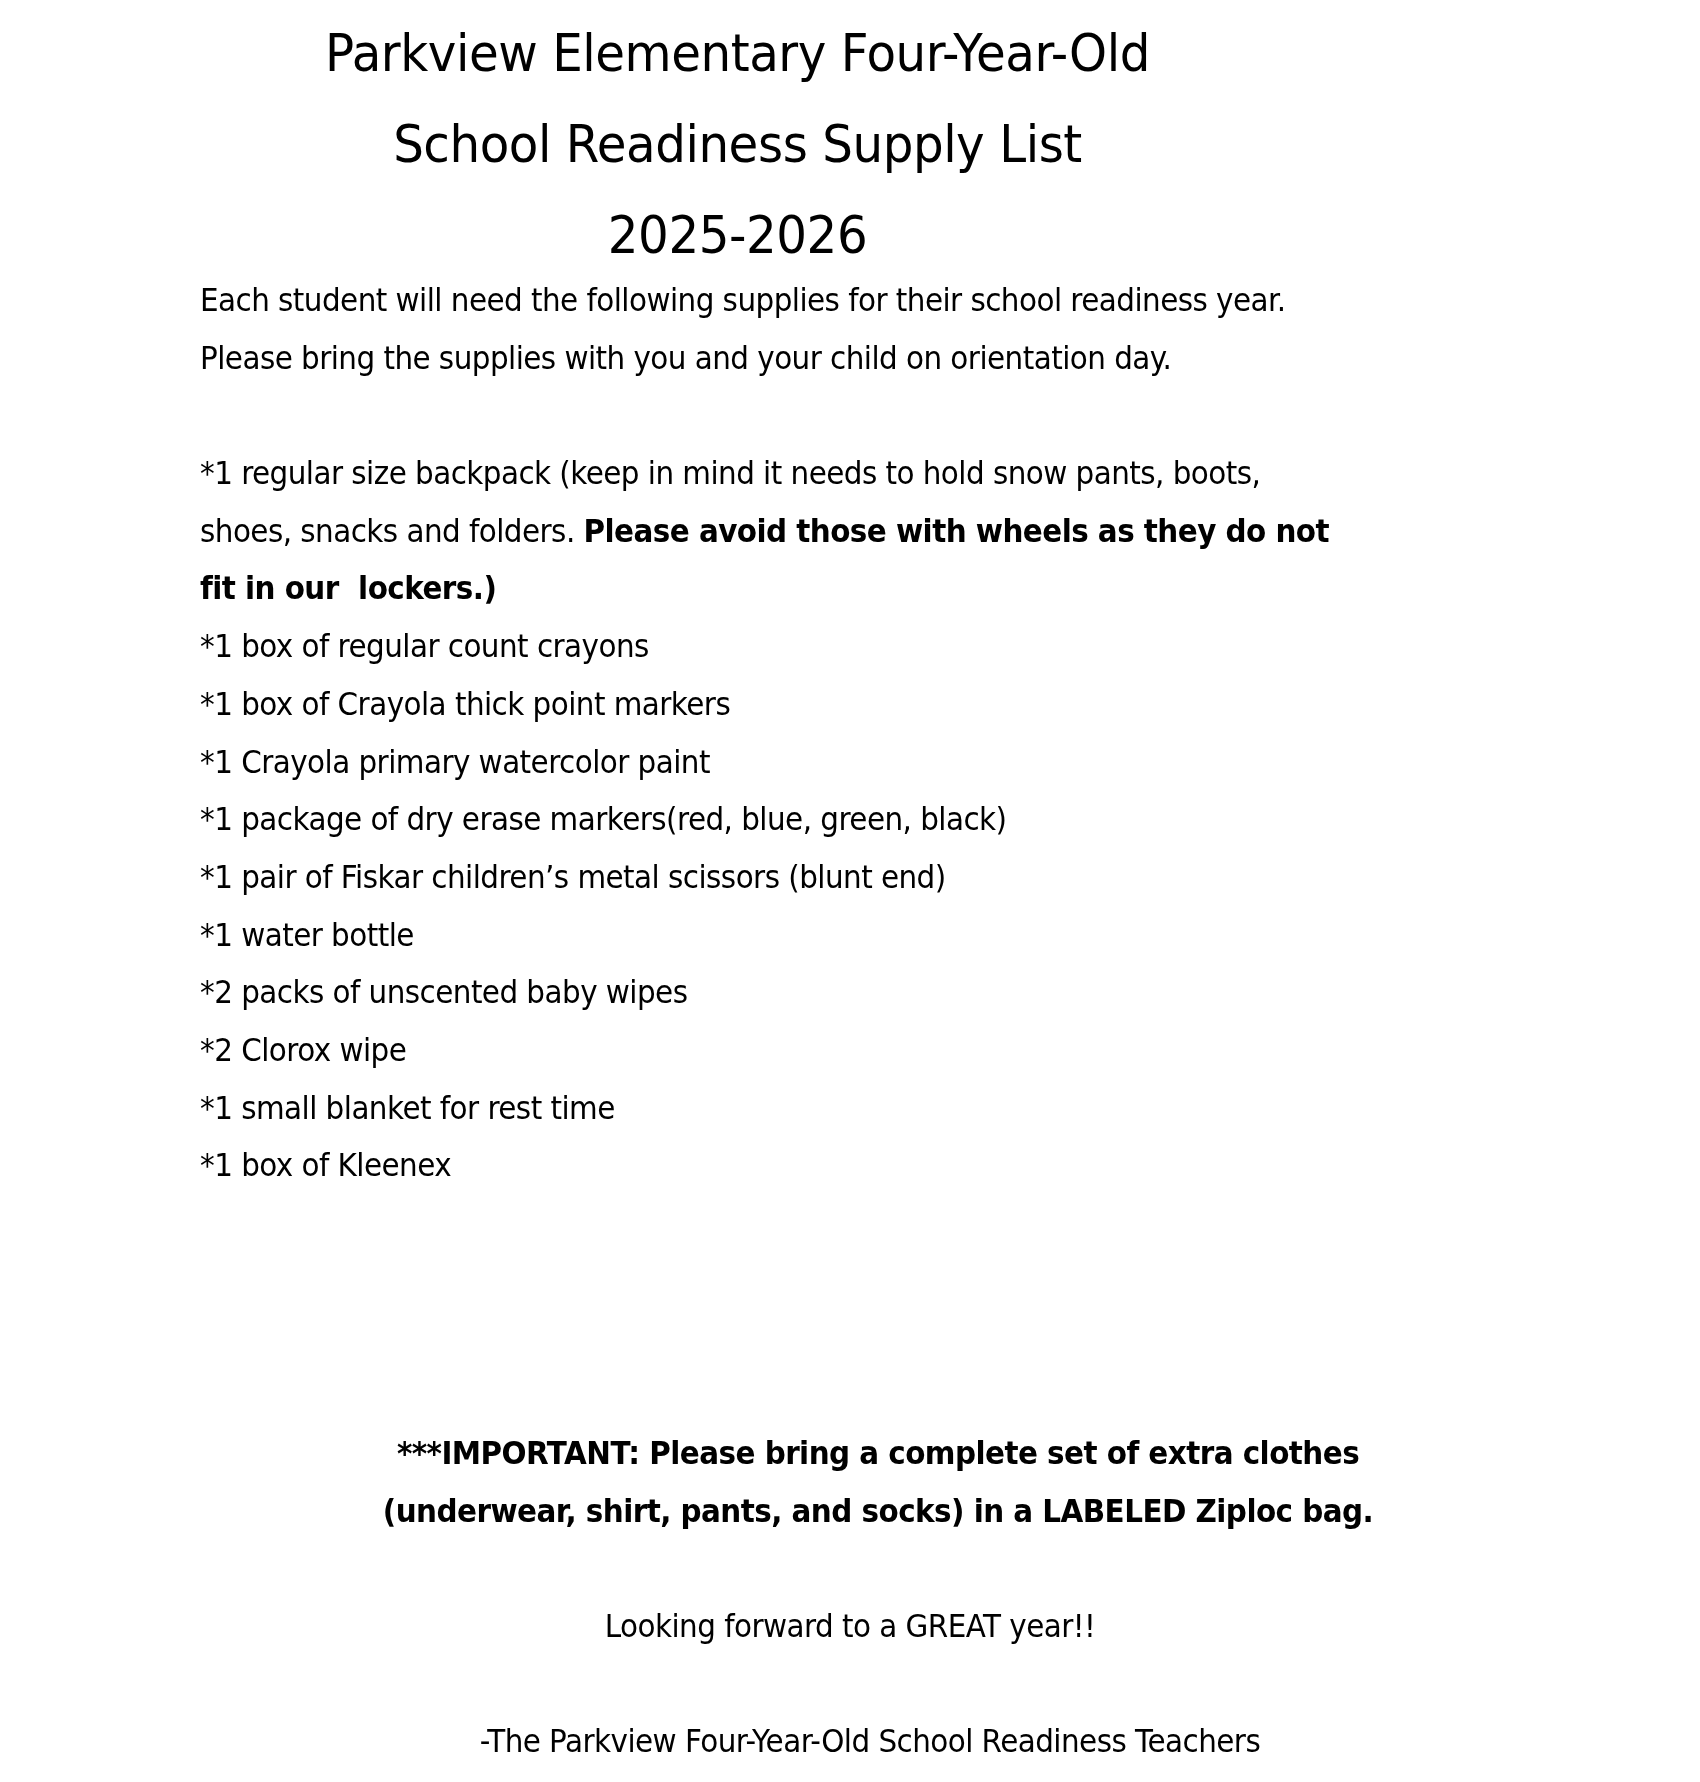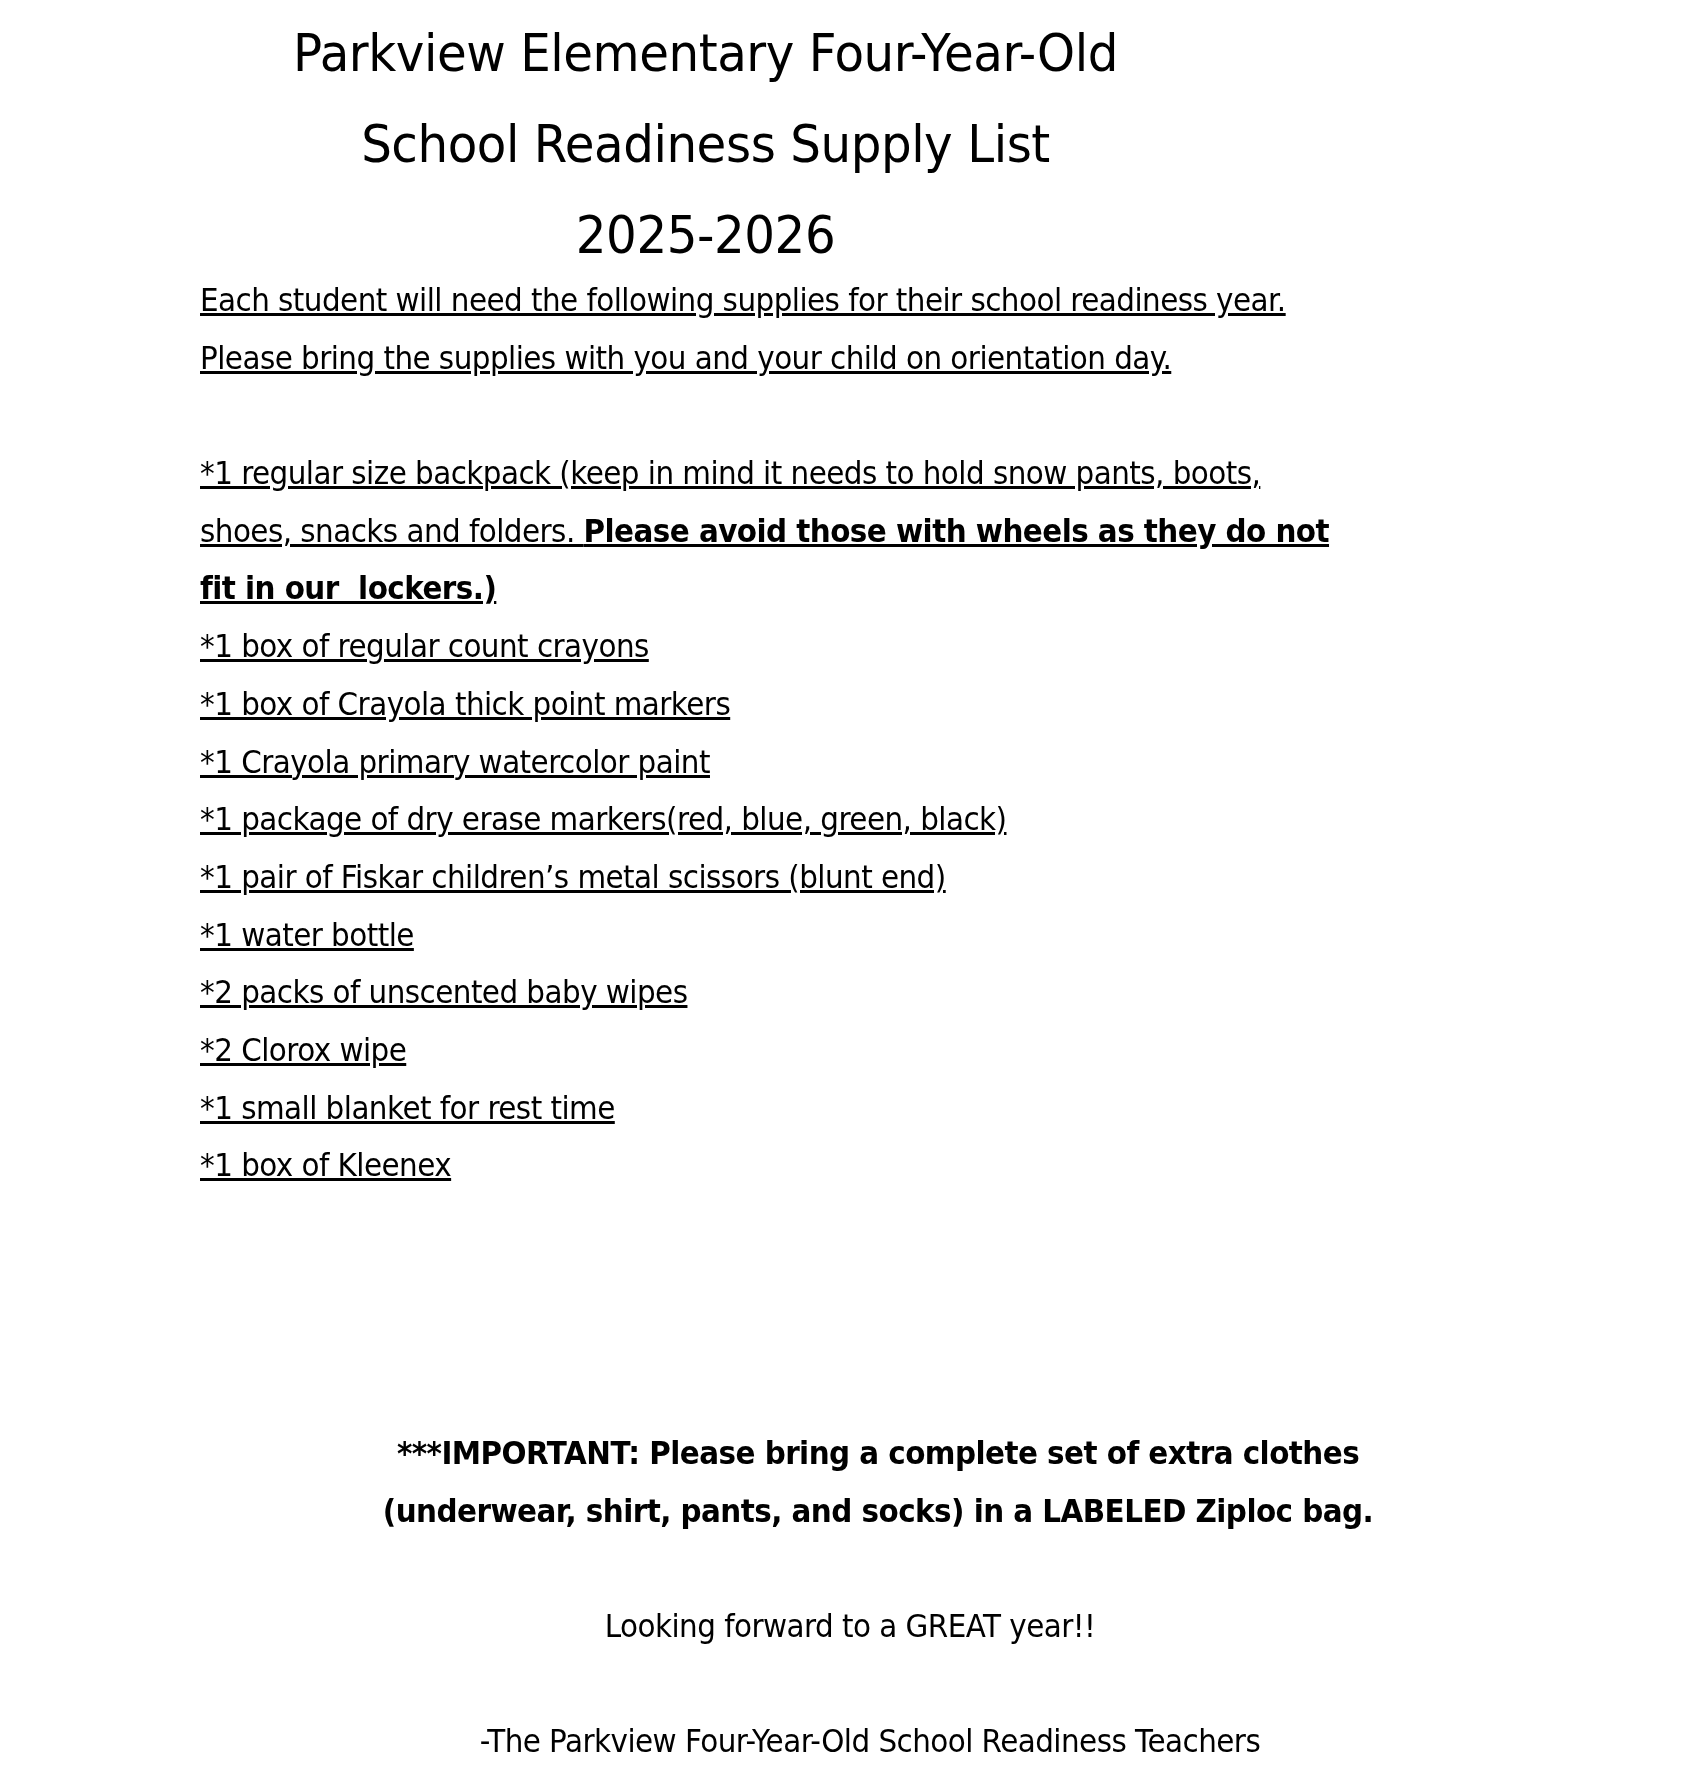--- a/index.html
+++ b/index.html
@@ -21,35 +21,35 @@
       width: 1700px;
       height: 1782px;
       background: #ffffff;
     }
     .title-block {
       position: absolute;
       left: 0;
       top: 8px;
       width: 1411px;
       text-align: center;
+      padding-left: 32px;
     }
     .title-line {
       font-family: "DejaVu Sans", sans-serif;
       font-size: 52px;
       line-height: 91px;
       letter-spacing: -0.5px;
       white-space: nowrap;
       transform: scaleX(0.93);
     }
     .body-block {
       position: absolute;
       left: 200px;
       top: 272px;
       width: 1320px;
-      text-decoration: underline;
     }
     .body-line {
       font-family: "DejaVu Sans", sans-serif;
       font-size: 32px;
       line-height: 57.7px;
       height: 57.7px;
       white-space: nowrap;
       letter-spacing: -0.6px;
       transform-origin: left center;
       transform: scaleX(0.92);

